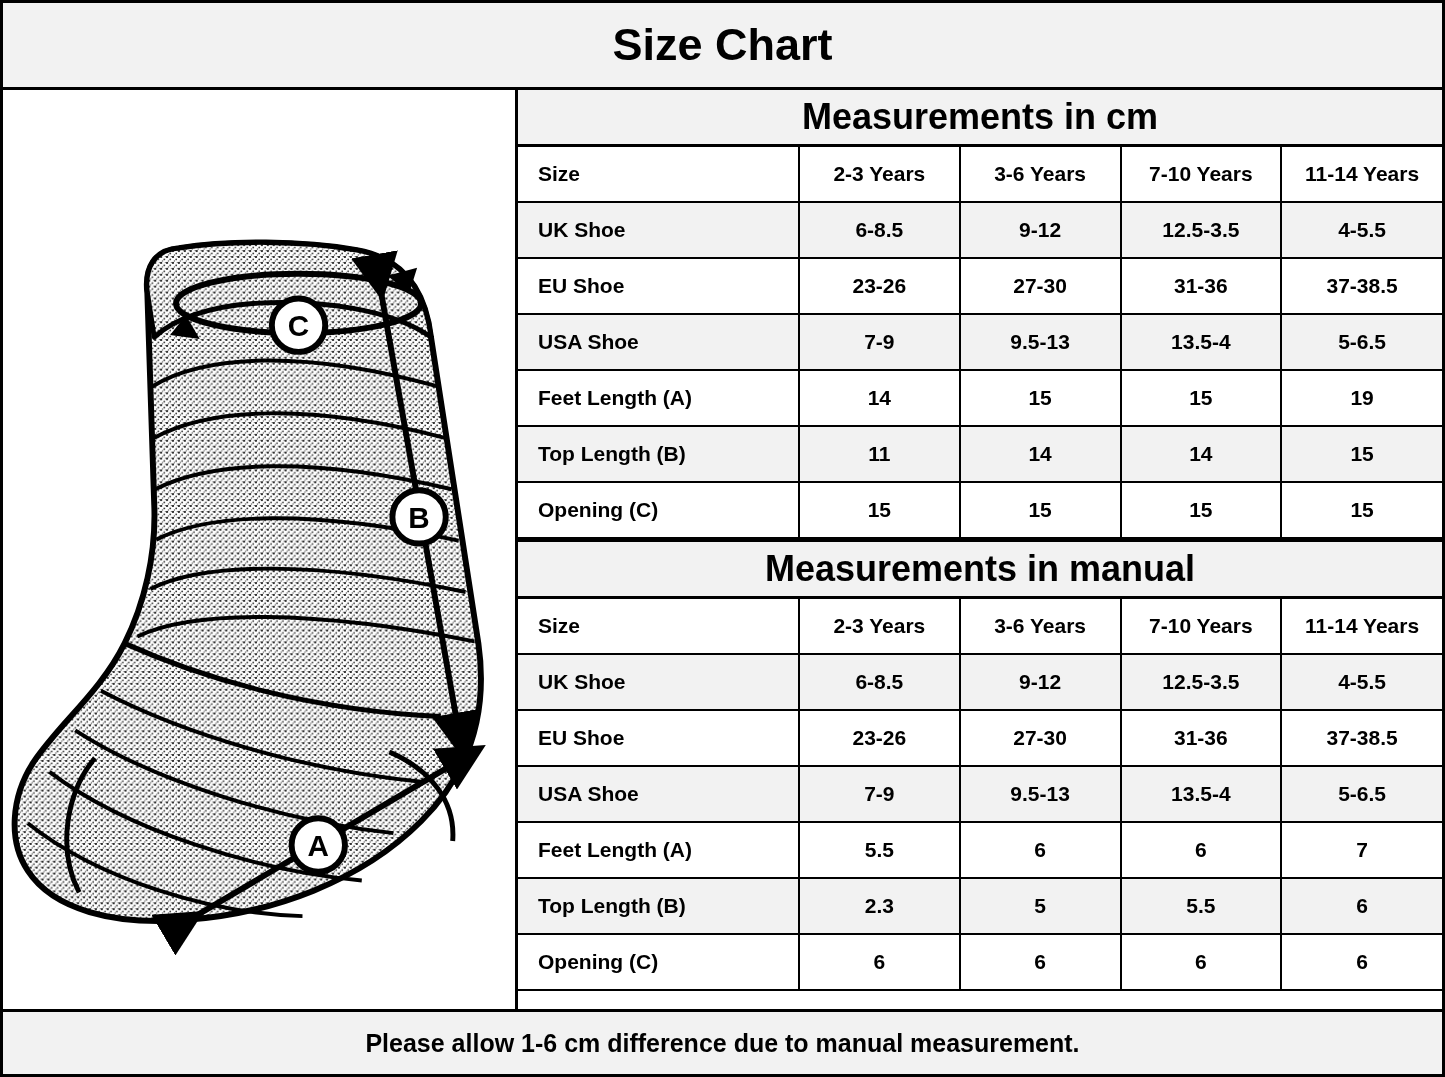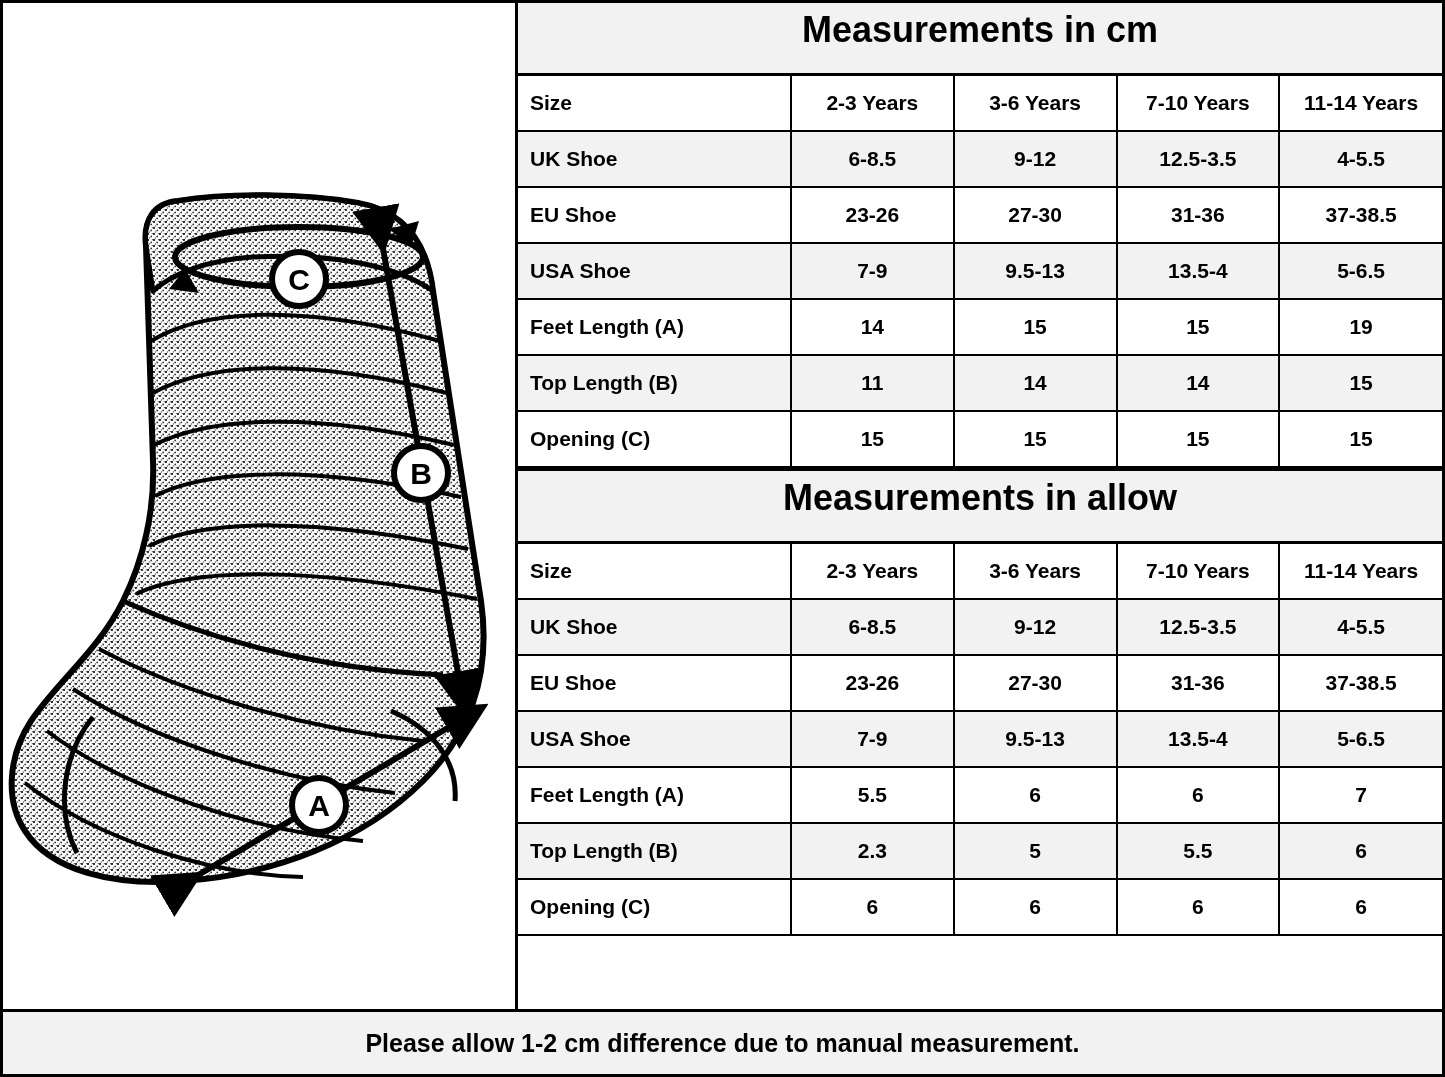--- a/index.html
+++ b/index.html
@@ -56,21 +56,21 @@
     flex-direction: column;
     min-width: 0;
   }
   
   .section-head {
     background: #f2f2f2;
     border-bottom: 3px solid #000;
     text-align: center;
     font-size: 36px;
     font-weight: bold;
-    padding: 8px 0 24px 0;
+    padding: 8px 0 8px 0;
     line-height: 1.05;
   }
   table.size-table {
     width: 100%;
     border-collapse: collapse;
     table-layout: fixed;
   }
   table.size-table td {
     border: 2px solid #000;
     font-size: 21px;
@@ -78,21 +78,21 @@
     height: 54px;
     text-align: center;
     padding: 0 4px;
     background: #ffffff;
   }
   table.size-table tr:nth-child(even) td {
     background: #f2f2f2;
   }
   table.size-table td.label {
     text-align: left;
-    padding-left: 12px;
+    padding-left: 20px;
     width: 256px;
   }
   table.size-table td.first-col-border {
     border-left: none;
   }
   table.size-table tr:first-child td {
     border-top: none;
   }
   table.size-table td:last-child {
     border-right: none;
@@ -123,20 +123,23 @@
     font-weight: bold;
     font-size: 30px;
     text-anchor: middle;
   }
 </style>
 </head>
 <body>
 
 <div class="page">
 
+  <div class="title-bar">
+    <div class="title">Size Chart</div>
+  </div>
 
   <div class="body-row">
 
     <div class="img-pane">
       <svg class="sock-svg" viewBox="0 0 512 930" preserveAspectRatio="xMidYMid meet">
         <defs>
           <pattern id="knit" width="6" height="6" patternUnits="userSpaceOnUse">
             <rect width="6" height="6" fill="#ffffff"></rect>
             <circle cx="1" cy="1" r="1.1" fill="#1a1a1a"></circle>
             <circle cx="4.2" cy="3.4" r="0.9" fill="#333333"></circle>
@@ -248,21 +251,21 @@
           <tr>
             <td class="label first-col-border">Opening (C)</td>
             <td>15</td>
             <td>15</td>
             <td>15</td>
             <td>15</td>
           </tr>
         </tbody>
       </table>
 
-      <div class="section-head" style="border-top:3px solid #000;">Measurements in allow</div>
+      <div class="section-head" style="border-top:3px solid #000;">Measurements in manual</div>
       <table class="size-table">
         <tbody>
           <tr>
             <td class="label first-col-border">Size</td>
             <td>2-3 Years</td>
             <td>3-6 Years</td>
             <td>7-10 Years</td>
             <td>11-14 Years</td>
           </tr>
           <tr>
@@ -307,16 +310,16 @@
             <td>6</td>
             <td>6</td>
           </tr>
         </tbody>
       </table>
 
     </div>
   </div>
 
   <div class="footer">
-    <span>Please allow 1-2 cm difference due to manual measurement.</span>
+    <span>Please allow 1-6 cm difference due to manual measurement.</span>
   </div>
 
 </div>
 
 </body></html>

